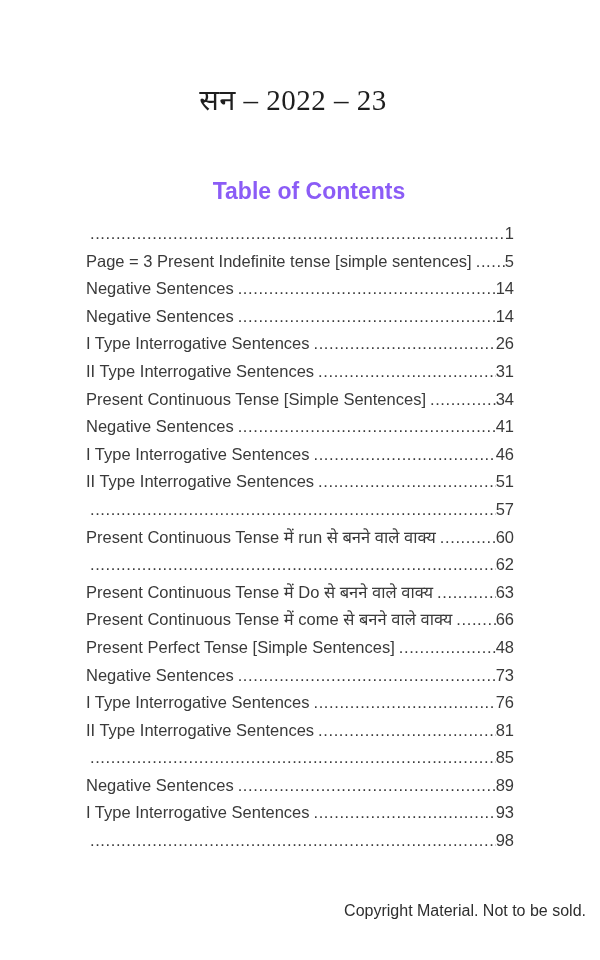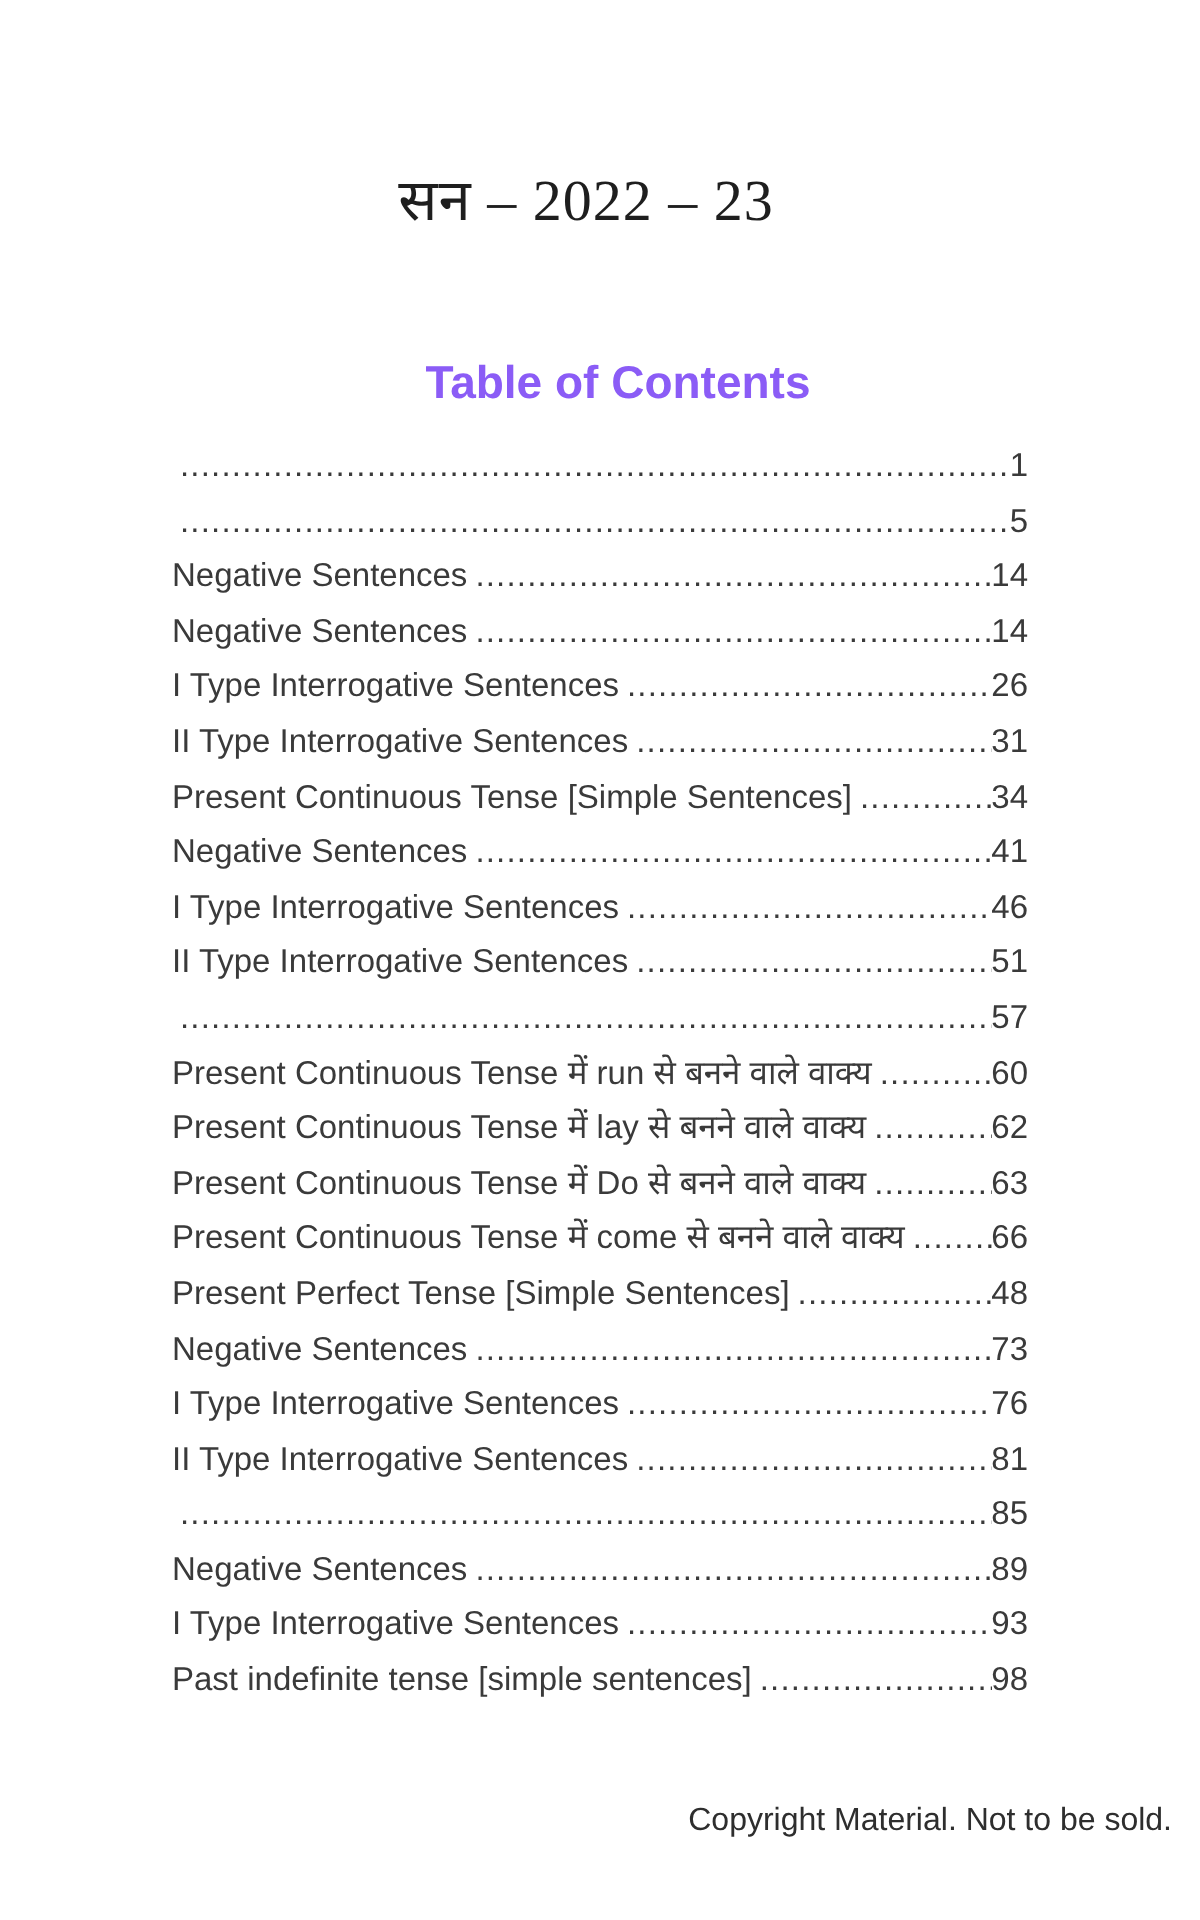--- a/index.html
+++ b/index.html
@@ -87,20 +87,21 @@
   <h1 class="year-title">सन – 2022 – 23</h1>
 
   <h2 class="toc-title">Table of Contents</h2>
 
   <div class="toc">
       <div class="toc-row">
     <span class="toc-dots">........................................................................................................................</span>
     <span class="toc-page">1</span>
   </div>
       <div class="toc-row">
+    <span class="toc-label">Page = 3 Present Indefinite tense  [simple sentences]</span>
     <span class="toc-dots">........................................................................................................................</span>
     <span class="toc-page">5</span>
   </div>
       <div class="toc-row">
     <span class="toc-label">Negative Sentences</span>
     <span class="toc-dots">........................................................................................................................</span>
     <span class="toc-page">14</span>
   </div>
       <div class="toc-row">
     <span class="toc-label">Negative Sentences</span>
@@ -140,21 +141,20 @@
       <div class="toc-row">
     <span class="toc-dots">........................................................................................................................</span>
     <span class="toc-page">57</span>
   </div>
       <div class="toc-row">
     <span class="toc-label">Present Continuous Tense में run से बनने वाले वाक्य</span>
     <span class="toc-dots">........................................................................................................................</span>
     <span class="toc-page">60</span>
   </div>
       <div class="toc-row">
-    <span class="toc-label">Present Continuous Tense में lay से बनने वाले वाक्य</span>
     <span class="toc-dots">........................................................................................................................</span>
     <span class="toc-page">62</span>
   </div>
       <div class="toc-row">
     <span class="toc-label">Present Continuous Tense में Do से बनने वाले वाक्य</span>
     <span class="toc-dots">........................................................................................................................</span>
     <span class="toc-page">63</span>
   </div>
       <div class="toc-row">
     <span class="toc-label">Present Continuous Tense में come से बनने वाले वाक्य</span>
@@ -189,20 +189,19 @@
     <span class="toc-label">Negative Sentences</span>
     <span class="toc-dots">........................................................................................................................</span>
     <span class="toc-page">89</span>
   </div>
       <div class="toc-row">
     <span class="toc-label">I Type Interrogative Sentences</span>
     <span class="toc-dots">........................................................................................................................</span>
     <span class="toc-page">93</span>
   </div>
       <div class="toc-row">
-    <span class="toc-label">Past indefinite tense [simple sentences]</span>
     <span class="toc-dots">........................................................................................................................</span>
     <span class="toc-page">98</span>
   </div>
     </div>
 
   <div class="footer-note">Copyright Material. Not to be sold.</div>
 </div>
 
 </body></html>

